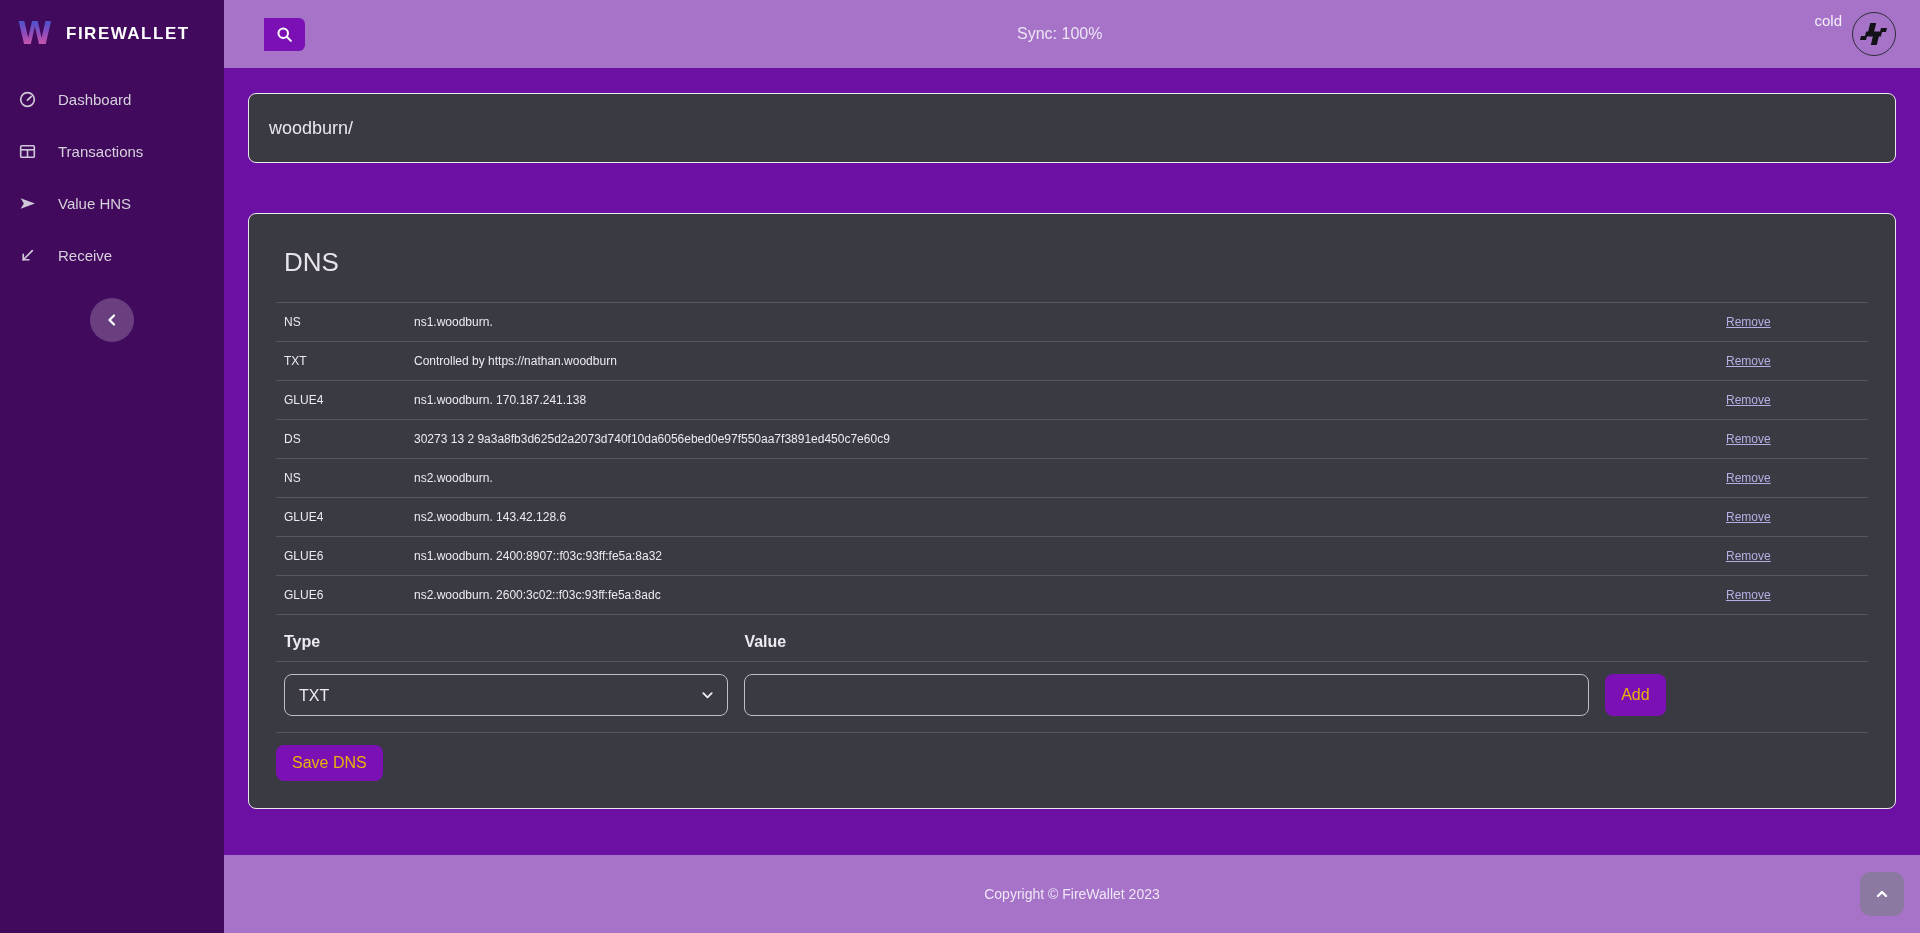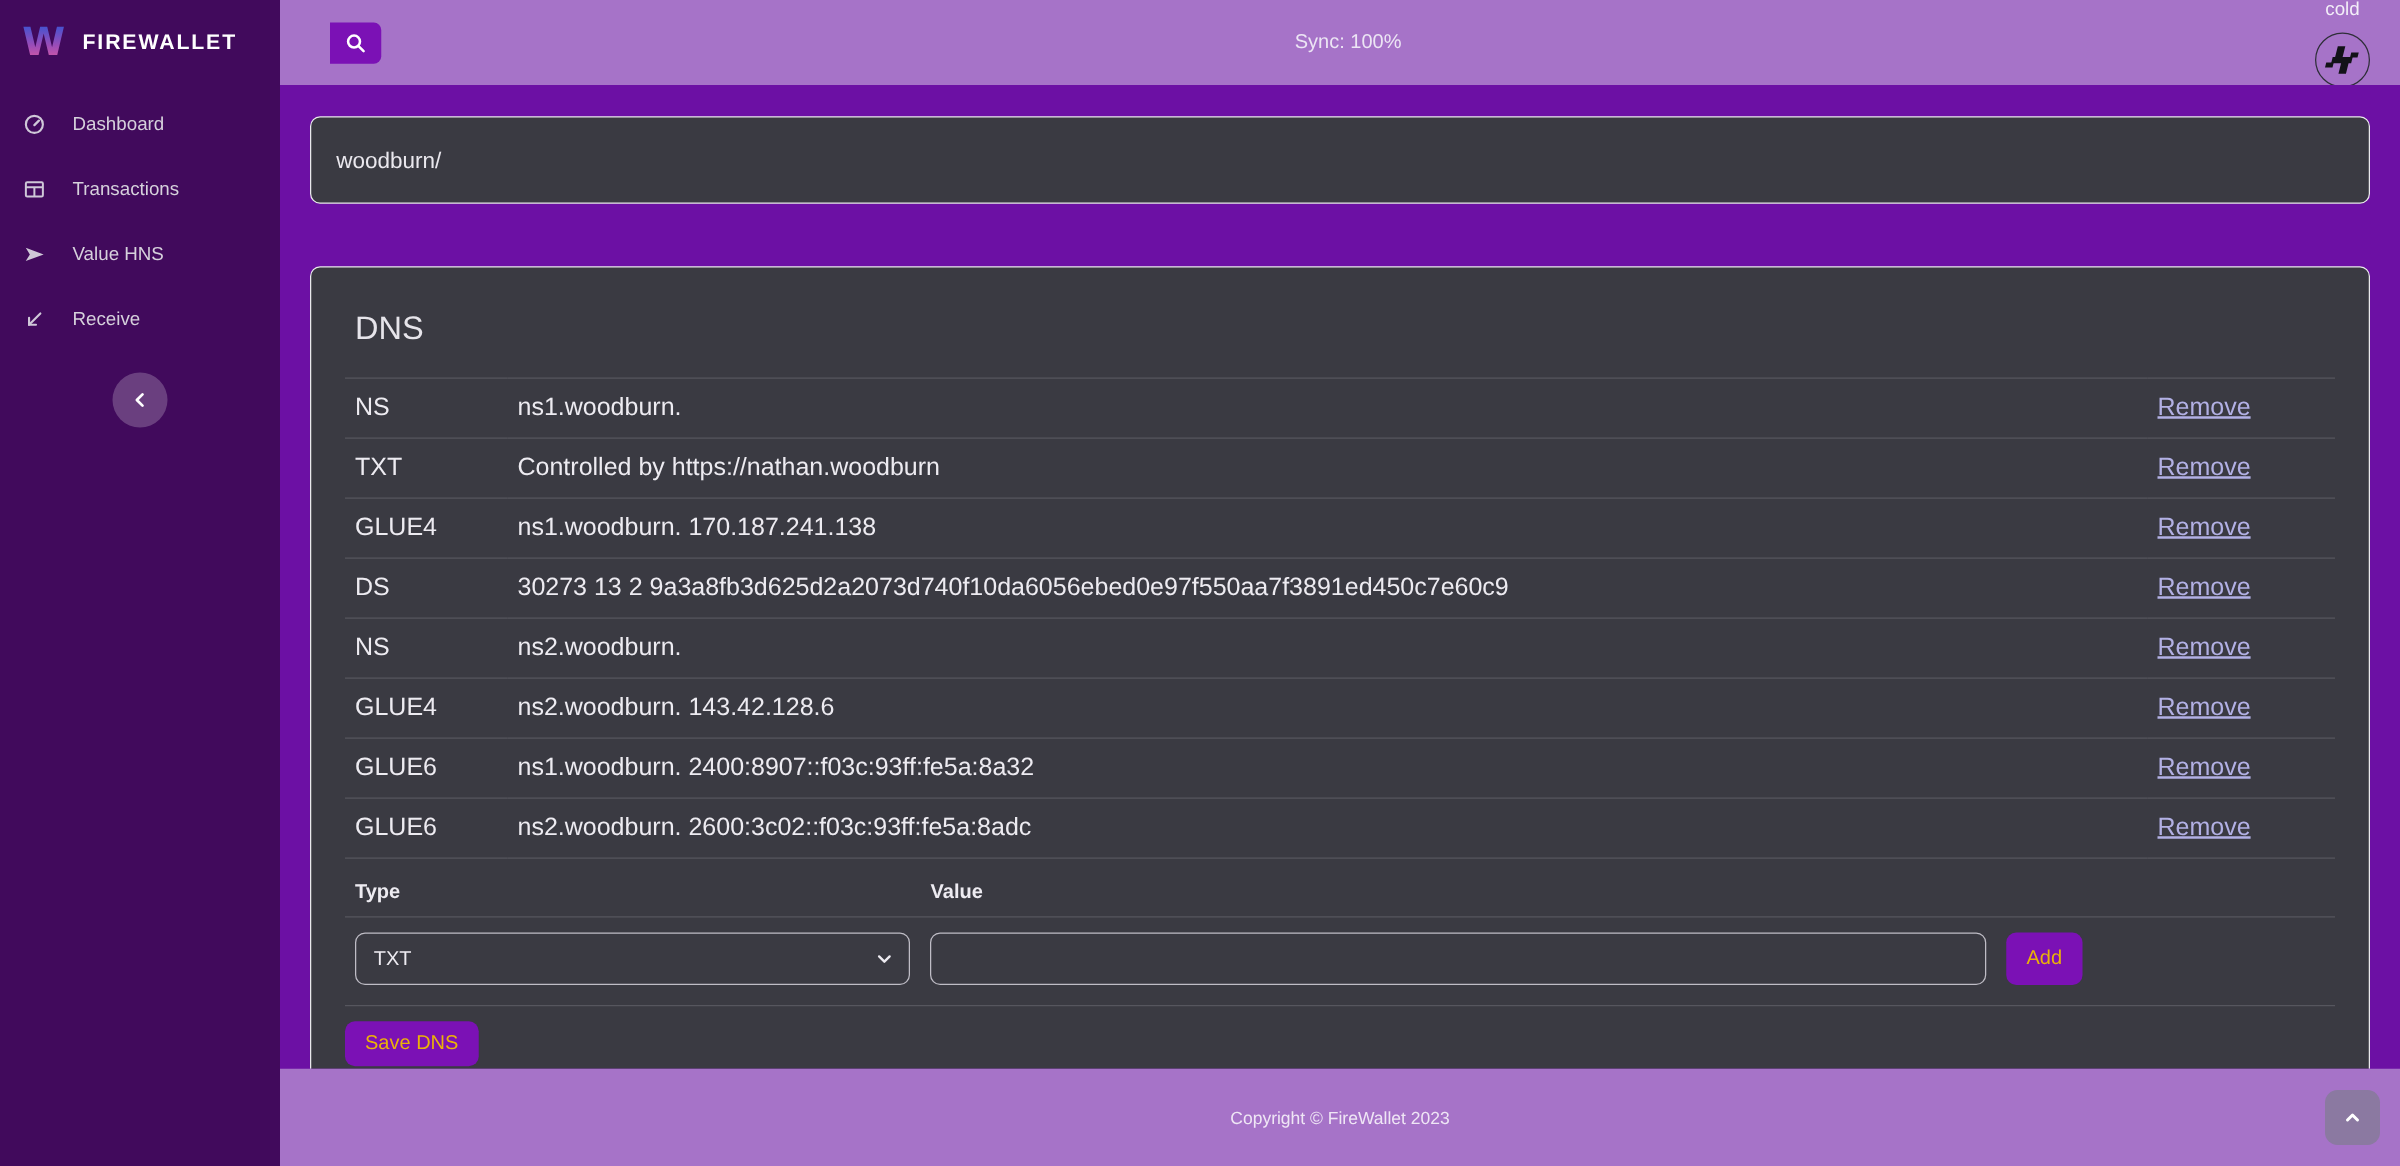--- a/index.html
+++ b/index.html
@@ -44,35 +44,35 @@
     width:316px; background:#3e3e3e; border:none; outline:none;
     border-radius:6px 0 0 6px; padding:0 14px; color:#e8e6ea; font-size:15px;
   }
   .search-input::placeholder { color:#b1aeb4; }
   .search-btn {
     width:41px; border:none; cursor:pointer;
     background:var(--accent,#7b11b5); border-radius:0 6px 6px 0;
     display:flex; align-items:center; justify-content:center;
   }
   .sync { margin:0 auto; color:#ece5f4; font-size:16px;text-align:center; }
-  .wallet { display:flex; align-items:center; gap:10px; color:#f3eef8; font-size:15px;flex-direction:column; }
+  .wallet { display:flex; align-items:flex-start; gap:10px; color:#f3eef8; font-size:15px; }
   .hns-badge {
     width:44px; height:44px; border-radius:50%;
     border:1.5px solid #2e2e38; display:flex; align-items:center; justify-content:center;
   }
 
   .main { flex:1; background:var(--main-bg,#6c10a4); padding:25px 24px; overflow:hidden; }
   .card { background:var(--card-bg,#3a3a42); border:1px solid #e9e9ec; border-radius:8px; }
   .title-card { height:70px; display:flex; align-items:center; padding:0 20px; margin-bottom:50px; }
   .title-card h1 { margin:0; font-size:18px; font-weight:400; color:#eae8ee; }
 
   .dns-card { padding:27px; }
   .dns-title { margin:6px 8px 24px; font-size:26px; font-weight:400; color:#e6e4ea; }
 
-  .dns-table { width:100%; border-collapse:collapse; table-layout:fixed; font-size:20px; color:#edebf1; }
+  .dns-table { width:100%; border-collapse:collapse; table-layout:fixed; font-size:12px; color:#edebf1; }
   .dns-table tr { border-top:1px solid var(--divider,#56565e); }
   .dns-table tr:last-child { border-bottom:1px solid var(--divider,#56565e); }
   .dns-table td { padding:12px 8px; white-space:nowrap; overflow:hidden; }
   .col-type { width:130px; }
   .col-action { width:150px; }
   .remove-link { color:var(--link,#b2b0e4); text-decoration:underline; cursor:pointer; }
 
   .add-head, .add-row { display:grid; grid-template-columns:28.2% 53.6% 1fr; gap:16px; }
   .add-head {
     margin-top:18px; padding:0 8px 10px;

